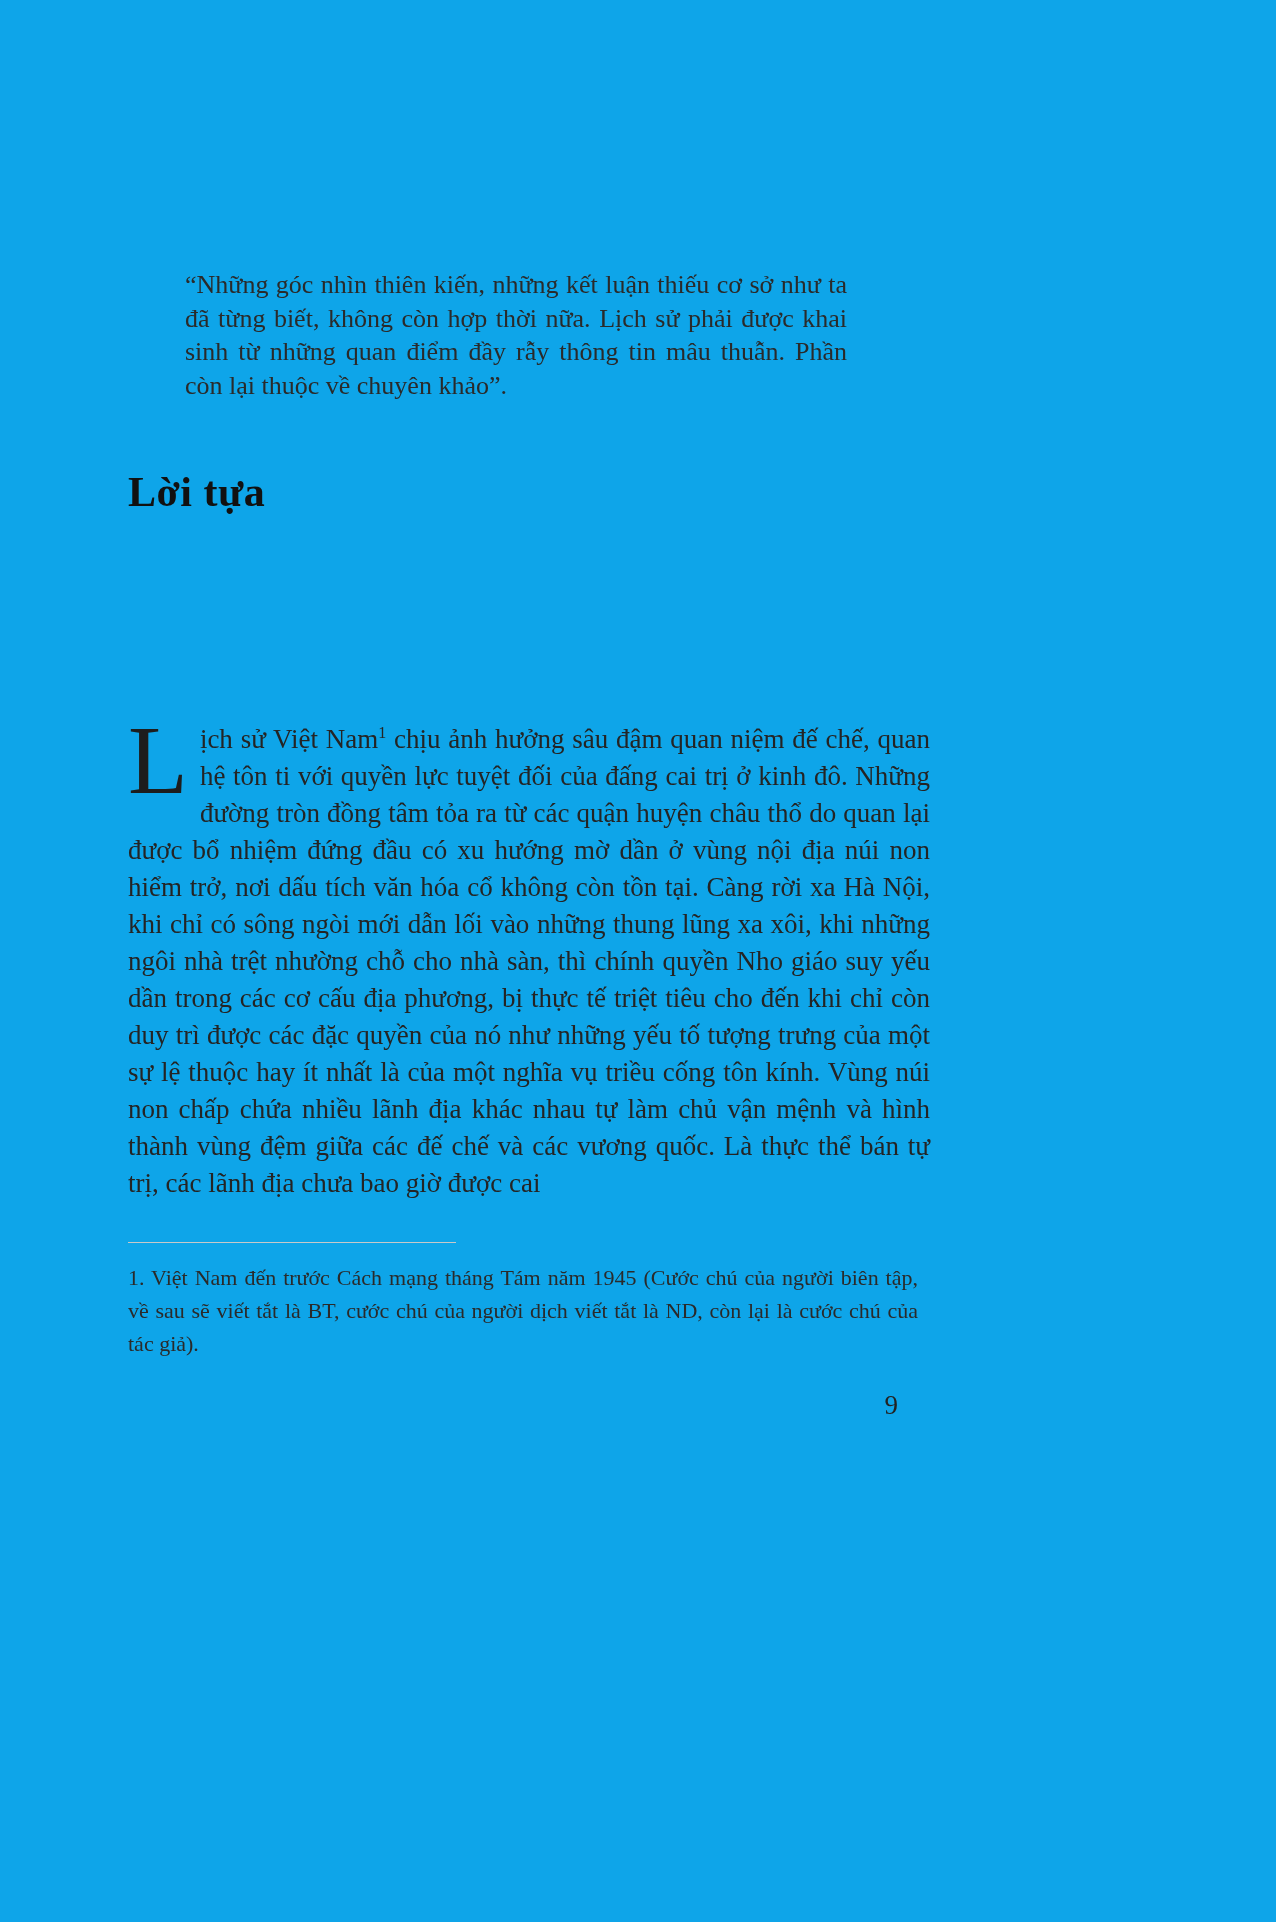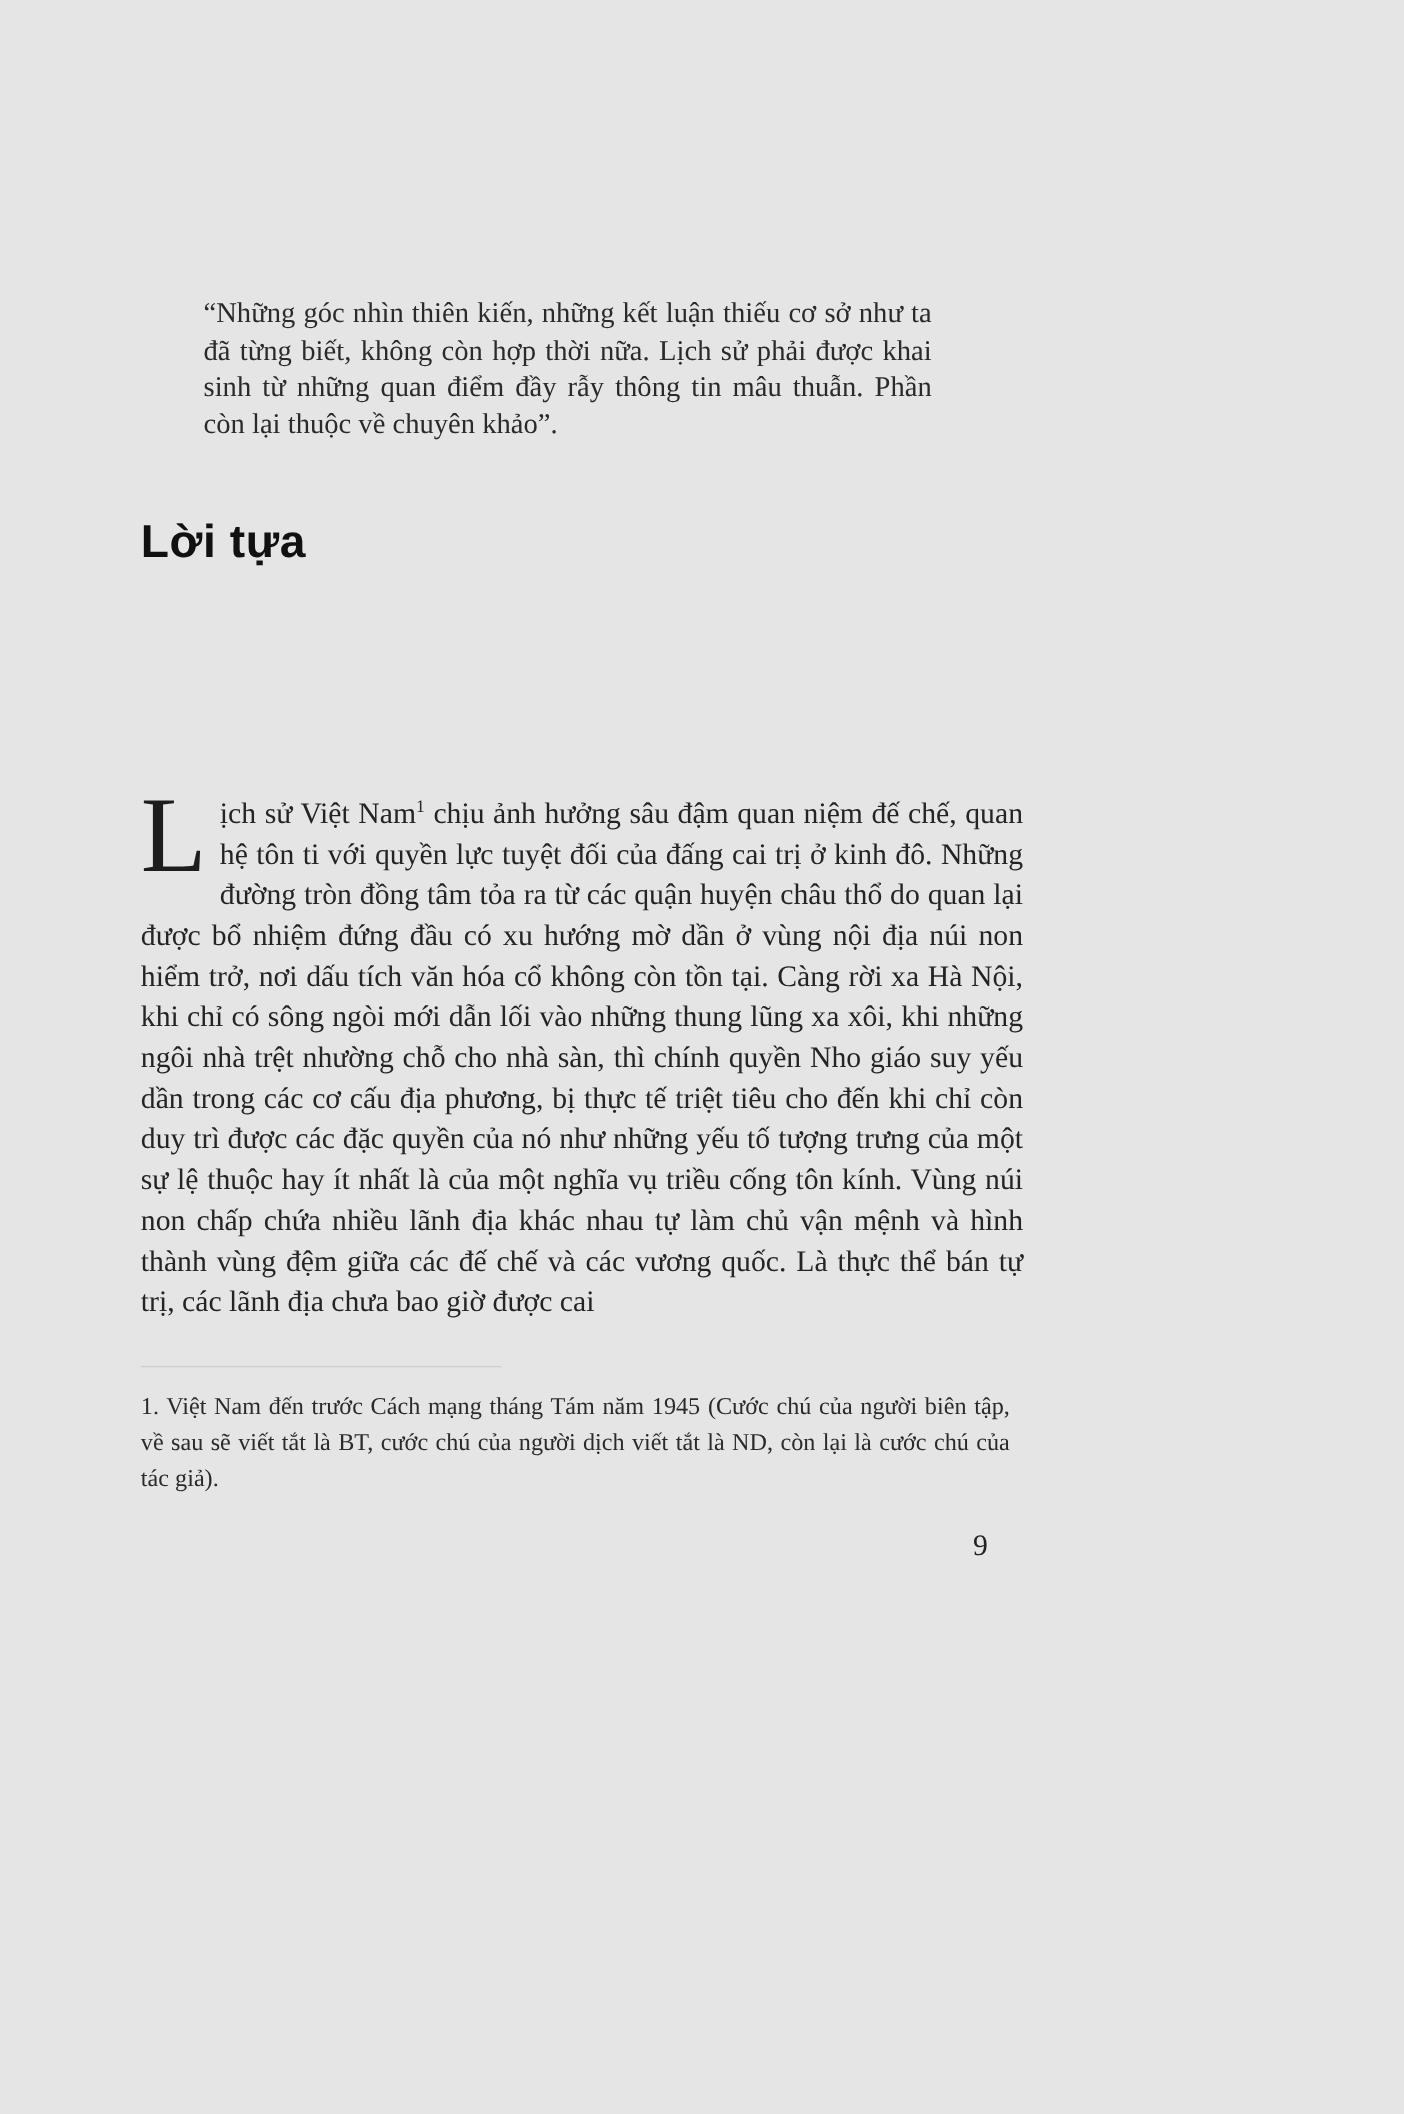--- a/index.html
+++ b/index.html
@@ -1,20 +1,20 @@
 <!DOCTYPE html>
 <html><head>
 <meta charset="utf-8">
 <style>
   * { margin: 0; padding: 0; box-sizing: border-box; }
   html, body { background: #ffffff; }
   .page {
     width: 1276px;
     height: 1922px;
-    background: #e5e5e5;
+    background: #0ea5e9;
     position: relative;
     overflow: hidden;
     font-family: "Liberation Serif", "DejaVu Serif", serif;
     color: #242424;
   }
   .content {
     position: absolute;
     left: 128px;
     top: 0;
     width: 802px;
@@ -31,21 +31,21 @@
   .attribution {
     margin-top: 16px;
     margin-left: 57px;
     width: 662px;
     text-align: right;
     font-size: 26px;
     color: #2a2a2a;
   }
   .heading {
     margin-top: 66px;
-    font-family: Liberation Sans, sans-serif;
+    font-family: Liberation Serif, serif;
     font-weight: bold;
     font-size: 42px;
     letter-spacing: 0.5px;
     color: #111111;
   }
   .body-text {
     margin-top: 205px;
     font-size: 27px;
     line-height: 37px;
     text-align: justify;

